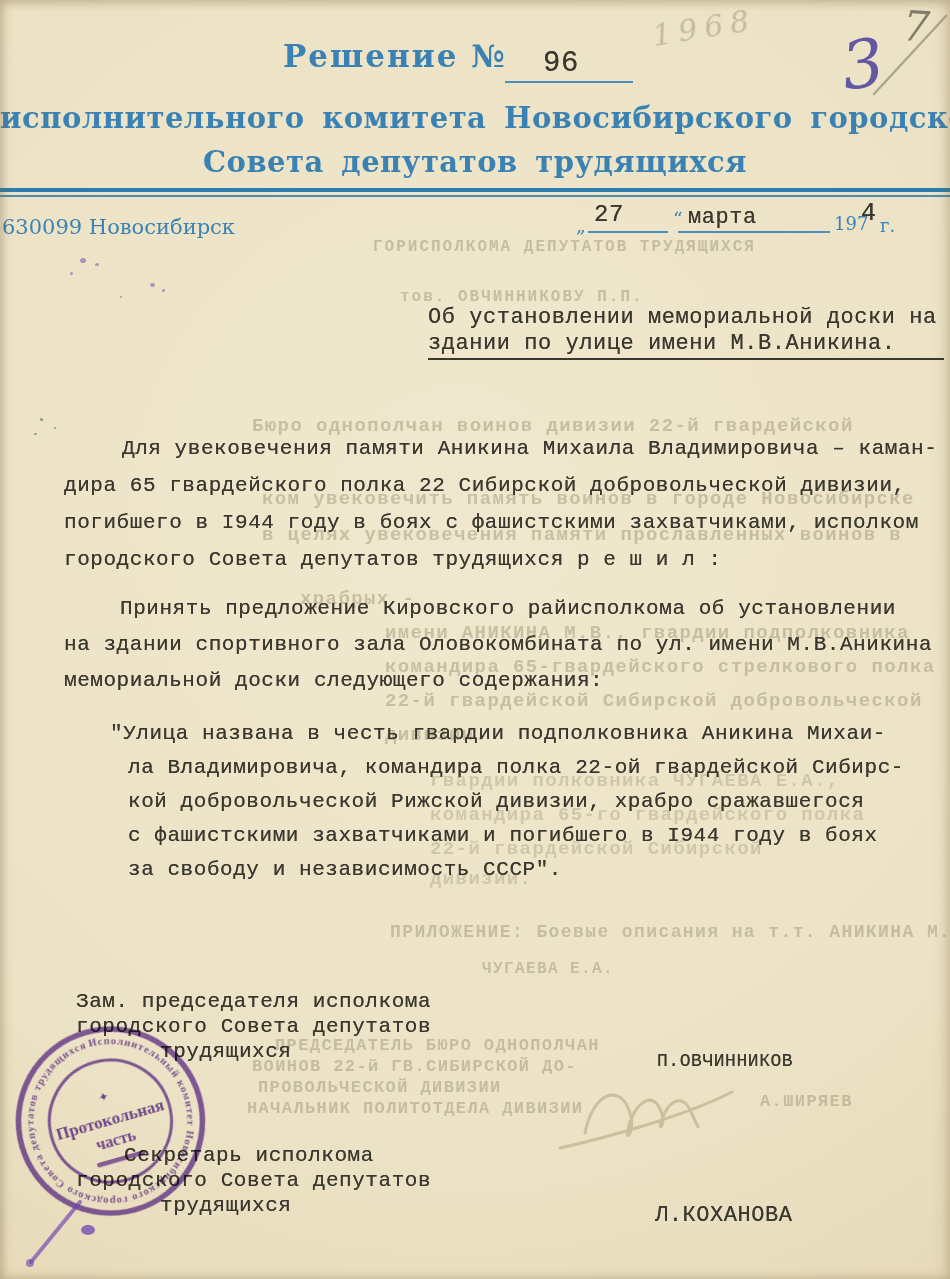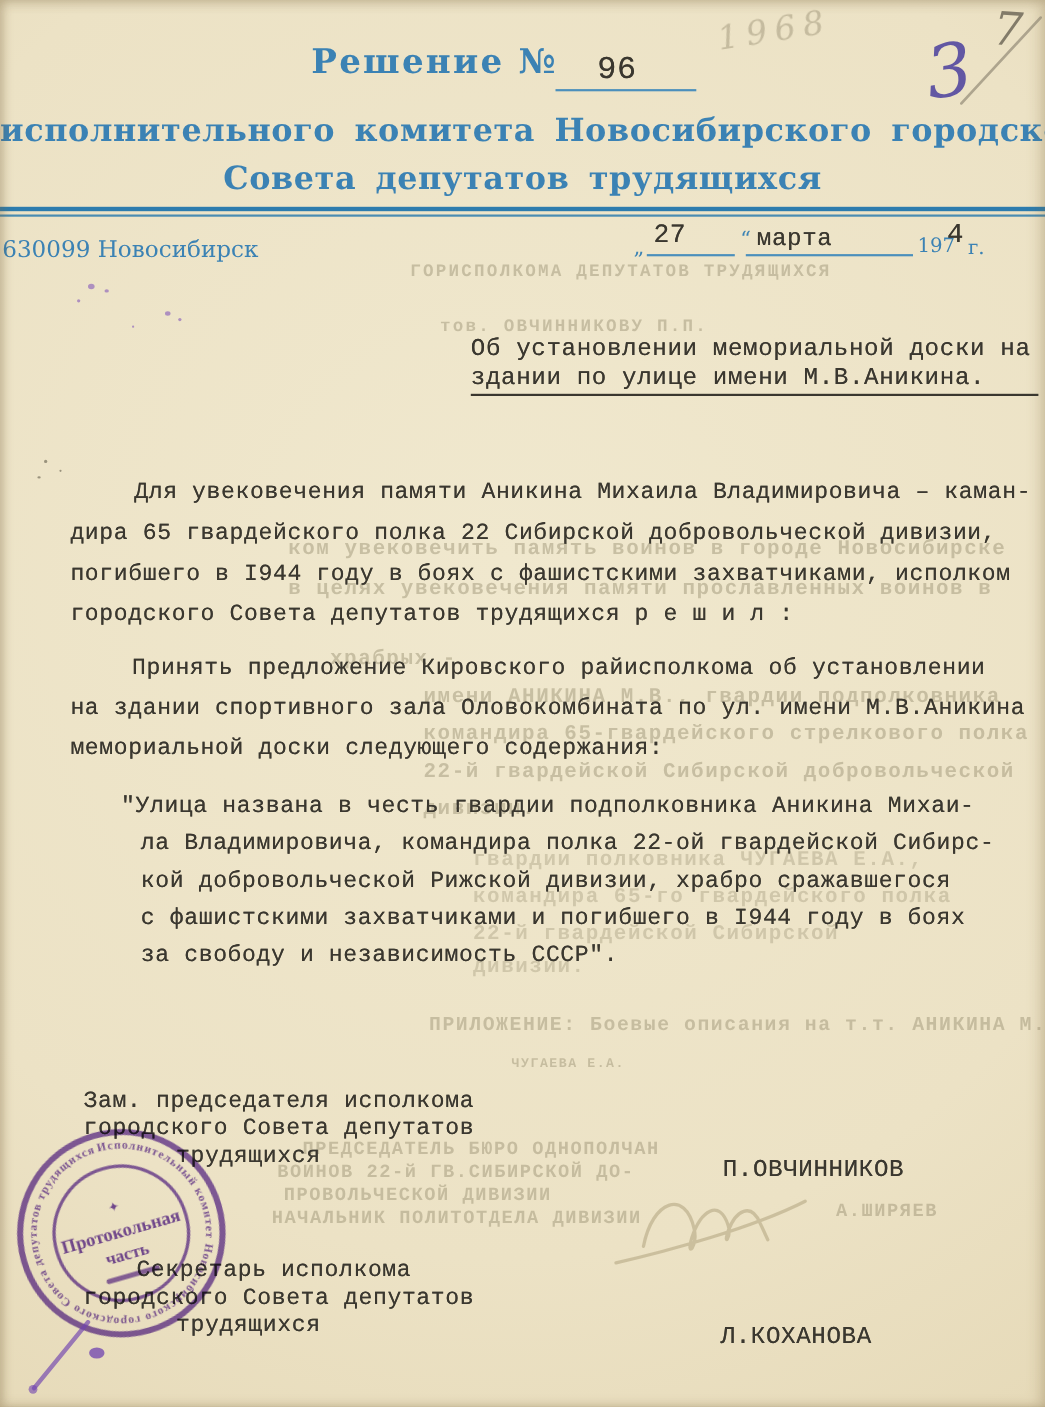--- a/index.html
+++ b/index.html
@@ -73,44 +73,45 @@
 
   <div class="abs typed" style="left:110px;top:722px;">"Улица названа в честь гвардии подполковника Аникина Михаи-</div>
   <div class="abs typed" style="left:128px;top:756px;">ла Владимировича, командира полка 22-ой гвардейской Сибирс-</div>
   <div class="abs typed" style="left:128px;top:790px;">кой добровольческой Рижской дивизии, храбро сражавшегося</div>
   <div class="abs typed" style="left:128px;top:824px;">с фашистскими захватчиками и погибшего в I944 году в боях</div>
   <div class="abs typed" style="left:128px;top:858px;">за свободу и независимость СССР".</div>
 
   <div class="abs typed" style="left:76px;top:990px;">Зам. председателя исполкома</div>
   <div class="abs typed" style="left:76px;top:1015px;">городского Совета депутатов</div>
   <div class="abs typed" style="left:160px;top:1040px;">трудящихся</div>
-  <div class="abs typed" style="left:657px;top:1051px;font-size:22px;">П.ОВЧИННИКОВ</div>
+  <div class="abs typed" style="left:657px;top:1051px;font-size:18px;">П.ОВЧИННИКОВ</div>
 
   <div class="abs typed" style="left:124px;top:1144px;">Секретарь исполкома</div>
   <div class="abs typed" style="left:76px;top:1169px;">городского Совета депутатов</div>
   <div class="abs typed" style="left:160px;top:1194px;">трудящихся</div>
   <div class="abs typed" style="left:655px;top:1203px;font-size:22px;">Л.КОХАНОВА</div>
 
   <div class="ghost small" style="left:358px;top:238px;margin-left:15px;">ГОРИСПОЛКОМА ДЕПУТАТОВ ТРУДЯЩИХСЯ</div>
   <div class="ghost small" style="left:400px;top:288px;">тов. ОВЧИННИКОВУ П.П.</div>
 
+  <div class="ghost" style="left:252px;top:415px;">Бюро однополчан воинов дивизии 22-й гвардейской</div>
   <div class="ghost" style="left:262px;top:488px;">ком увековечить память воинов в городе Новосибирске</div>
   <div class="ghost" style="left:262px;top:524px;">в целях увековечения памяти прославленных воинов в</div>
   <div class="ghost" style="left:300px;top:588px;">храбрых -</div>
   <div class="ghost" style="left:385px;top:622px;">имени АНИКИНА М.В., гвардии подполковника</div>
   <div class="ghost" style="left:385px;top:656px;">командира 65-гвардейского стрелкового полка</div>
   <div class="ghost" style="left:385px;top:690px;">22-й гвардейской Сибирской добровольческой</div>
   <div class="ghost" style="left:385px;top:724px;">дивизии.</div>
   <div class="ghost" style="left:430px;top:770px;opacity:.3;">гвардии полковника ЧУГАЕВА Е.А.,</div>
   <div class="ghost" style="left:430px;top:804px;opacity:.3;">командира 65-го гвардейского полка</div>
   <div class="ghost" style="left:430px;top:838px;opacity:.3;">22-й гвардейской Сибирской</div>
   <div class="ghost" style="left:430px;top:868px;opacity:.3;">дивизии.</div>
 
   <div class="ghost" style="left:390px;top:922px;font-size:18px;">ПРИЛОЖЕНИЕ: Боевые описания на т.т. АНИКИНА М.В. и</div>
-  <div class="ghost" style="left:465px;top:960px;font-size:12px;">ЧУГАЕВА Е.А.</div>
+  <div class="ghost" style="left:482px;top:960px;font-size:16px;">ЧУГАЕВА Е.А.</div>
 
   <div class="ghost" style="left:275px;top:1036px;font-size:17px;">ПРЕДСЕДАТЕЛЬ БЮРО ОДНОПОЛЧАН</div>
   <div class="ghost" style="left:252px;top:1057px;font-size:17px;">ВОИНОВ 22-й ГВ.СИБИРСКОЙ ДО-</div>
   <div class="ghost" style="left:258px;top:1078px;font-size:17px;">ПРОВОЛЬЧЕСКОЙ ДИВИЗИИ</div>
   <div class="ghost" style="left:247px;top:1099px;font-size:17px;">НАЧАЛЬНИК ПОЛИТОТДЕЛА ДИВИЗИИ</div>
   <div class="ghost" style="left:760px;top:1092px;font-size:17px;">А.ШИРЯЕВ</div>
 
   <div class="speck" style="left:80px;top:258px;width:6px;height:5px;"></div>
   <div class="speck" style="left:95px;top:263px;width:4px;height:3px;"></div>
   <div class="speck" style="left:70px;top:272px;width:3px;height:3px;"></div>

